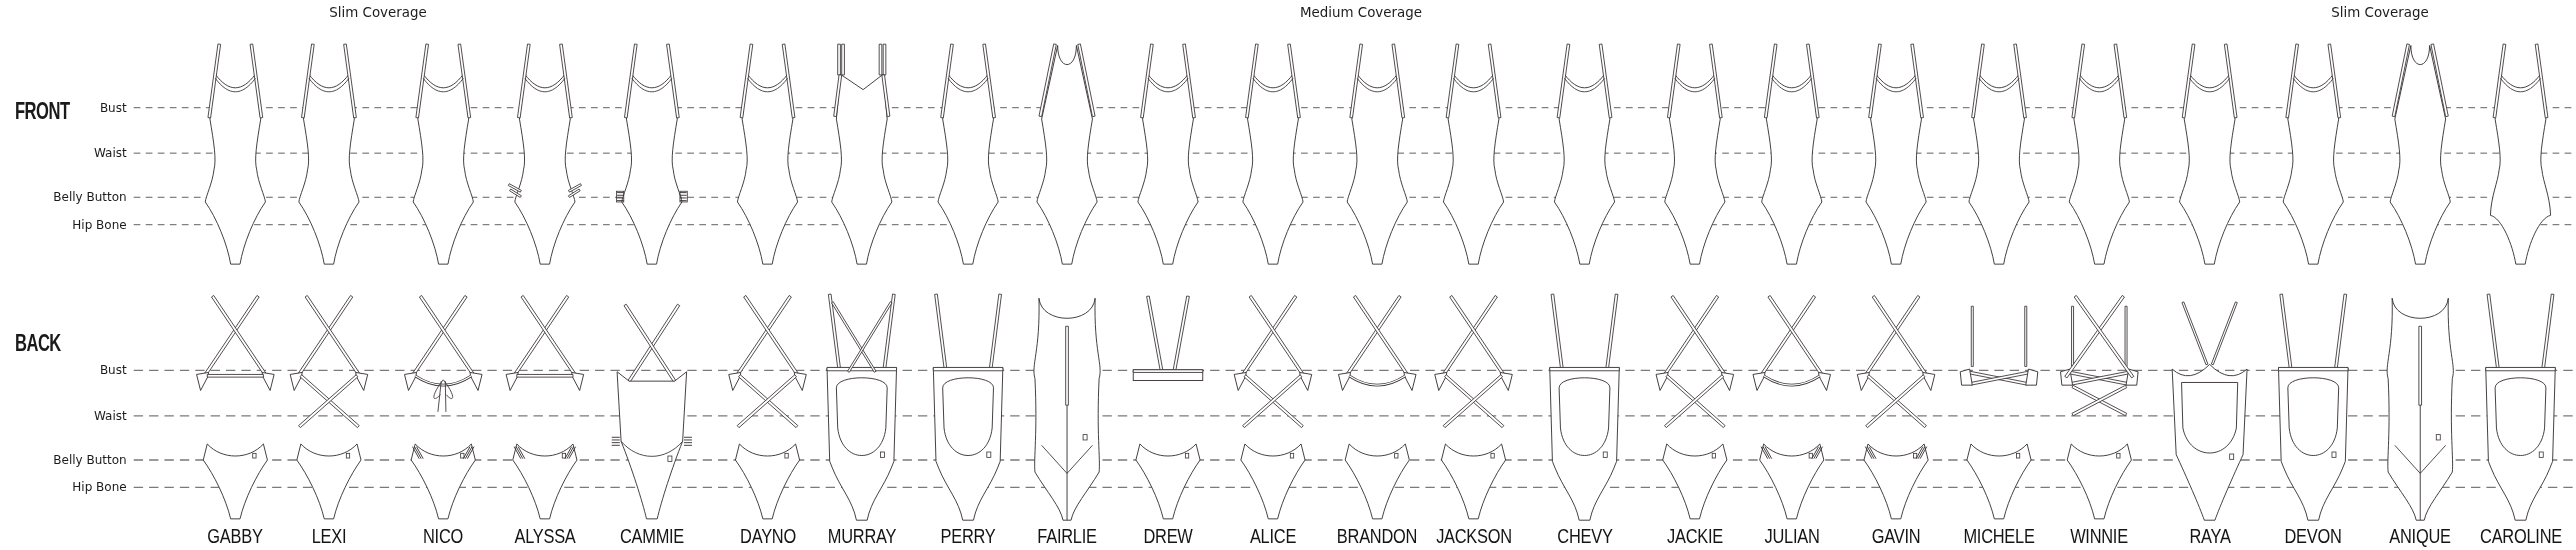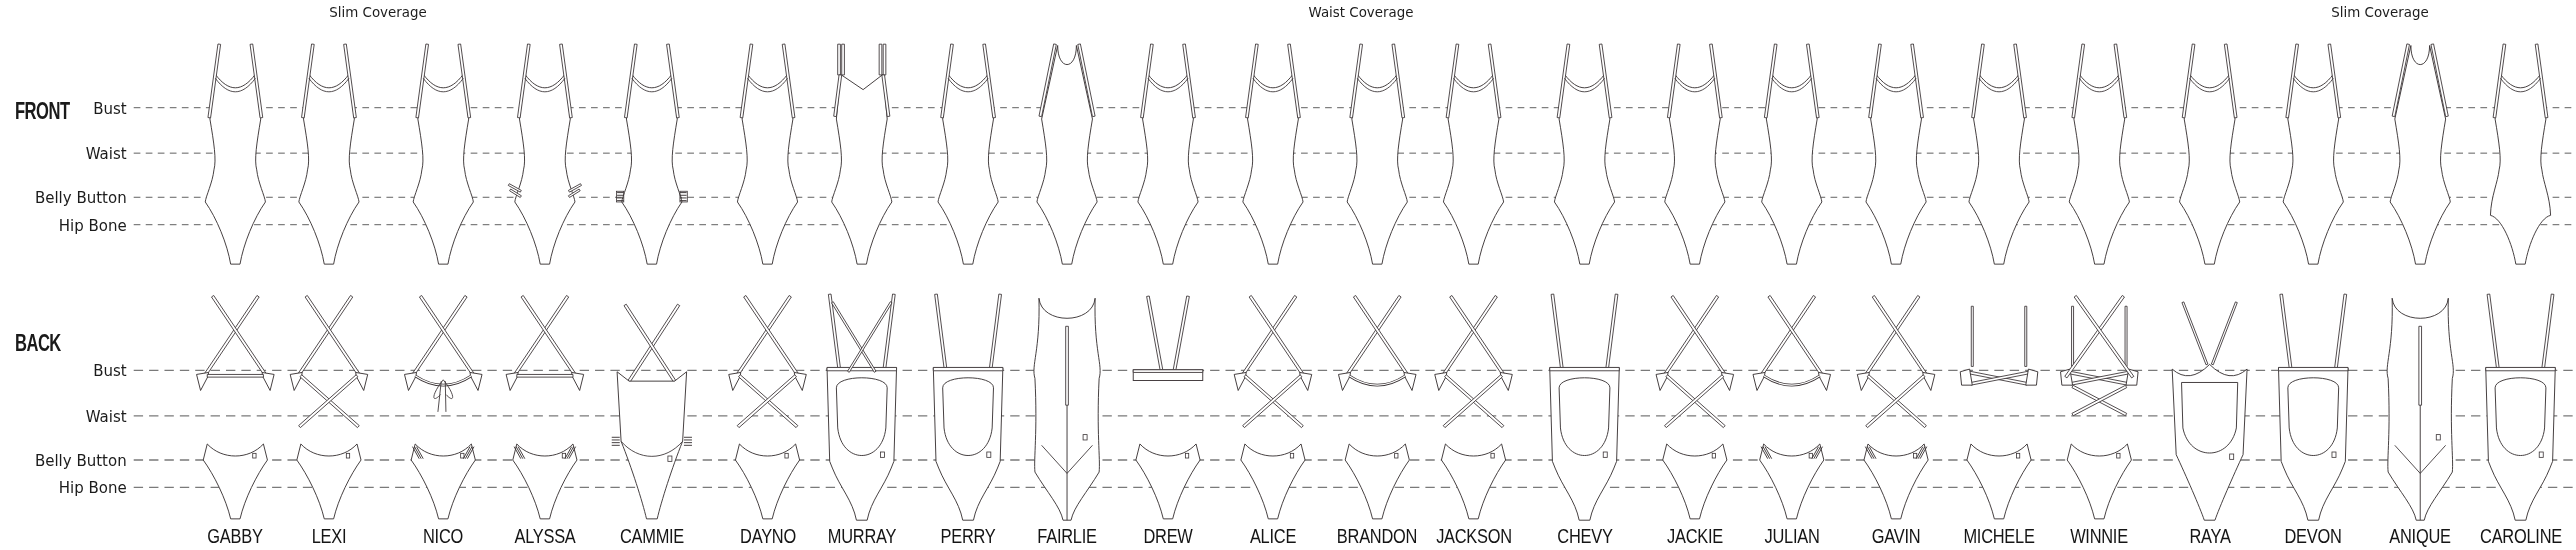--- a/index.html
+++ b/index.html
@@ -1,20 +1,20 @@
 <!DOCTYPE html>
 <html style="font-size:10.7px"><head>
 <meta charset="utf-8">
 <style>
   html, body { margin: 0; padding: 0; background: #ffffff; }
   body { width: 2576px; height: 551px; position: relative; overflow: hidden; font-family: "DejaVu Sans", sans-serif; color: #1a1a1a; }
   #canvas { position: absolute; left: 0; top: 0; width: 2576px; height: 395px; }
   .section-header { position: absolute; top: 5.3px; font-size: 13.4px; font-family: "DejaVu Sans", sans-serif; color: #1c1c1c; transform: translateX(-50%); white-space: nowrap; }
   .view-label { position: absolute; left: 14.7px; font-family: "Liberation Sans", sans-serif; font-weight: bold; font-size: 23px; letter-spacing: -0.7px; transform: scaleX(0.72); transform-origin: left center; color: #1a1a1a; }
-  .measure-label { position: absolute; font-size: 15px; font-family: "DejaVu Sans", sans-serif; color: #1c1c1c; text-align: right; width: 120px; left: 6.7px; line-height: 1; }
+  .measure-label { position: absolute; font-size: 12px; font-family: "DejaVu Sans", sans-serif; color: #1c1c1c; text-align: right; width: 120px; left: 6.7px; line-height: 1; }
   .style-name { position: absolute; top: 525px; font-family: "Liberation Sans", sans-serif; font-size: 20px; color: #151515; transform: translateX(-50%) scaleX(0.82); white-space: nowrap; letter-spacing: -0.3px; }
   svg { position: absolute; left: 0; top: 0; }
 </style>
 </head>
 <body>
 
 <div id="canvas">
   <svg id="art" width="2576" height="551" viewBox="0 0 3853 824">
       <g>
         <line x1="200" y1="161" x2="3853" y2="161" stroke="#3a3a3a" stroke-width="1.2" stroke-dasharray="10 8"></line>
@@ -633,21 +633,21 @@
         <path d="M 3718 550 L 3822 550 L 3818 690 L 3814 700
         C 3802 730, 3784 748, 3778 778 L 3762 778
         C 3756 748, 3738 730, 3726 700 L 3722 690 Z" fill="#fff" stroke="#3a3335" stroke-width="1.4" stroke-linejoin="round"></path>
         <polygon points="3718,554.5 3822,554.5 3822,549.5 3718,549.5" fill="#fff" stroke="#3a3335" stroke-width="1.3"></polygon>
         <path d="M 3732 580 C 3732 560, 3808 560, 3808 580 L 3806 640 C 3800 695, 3740 695, 3734 640 Z" fill="#fff" stroke="#3a3335" stroke-width="1.4"></path>
         <rect x="3798" y="676" width="6" height="8" fill="#fff" stroke="#3a3335" stroke-width="1.2"></rect>
       </g>
     </svg>
 
   <div class="section-header" style="left: 378px;">Slim Coverage</div>
-  <div class="section-header" style="left: 1361px;">Waist Coverage</div>
+  <div class="section-header" style="left: 1361px;">Medium Coverage</div>
   <div class="section-header" style="left: 2380px;">Slim Coverage</div>
 
   <div class="view-label" style="top:98px;">FRONT</div>
   <div class="view-label" style="top:330px;">BACK</div>
 
   <div class="measure-label" style="top:102px;">Bust</div>
   <div class="measure-label" style="top:147px;">Waist</div>
   <div class="measure-label" style="top:191px;">Belly Button</div>
   <div class="measure-label" style="top:219px;">Hip Bone</div>
 

